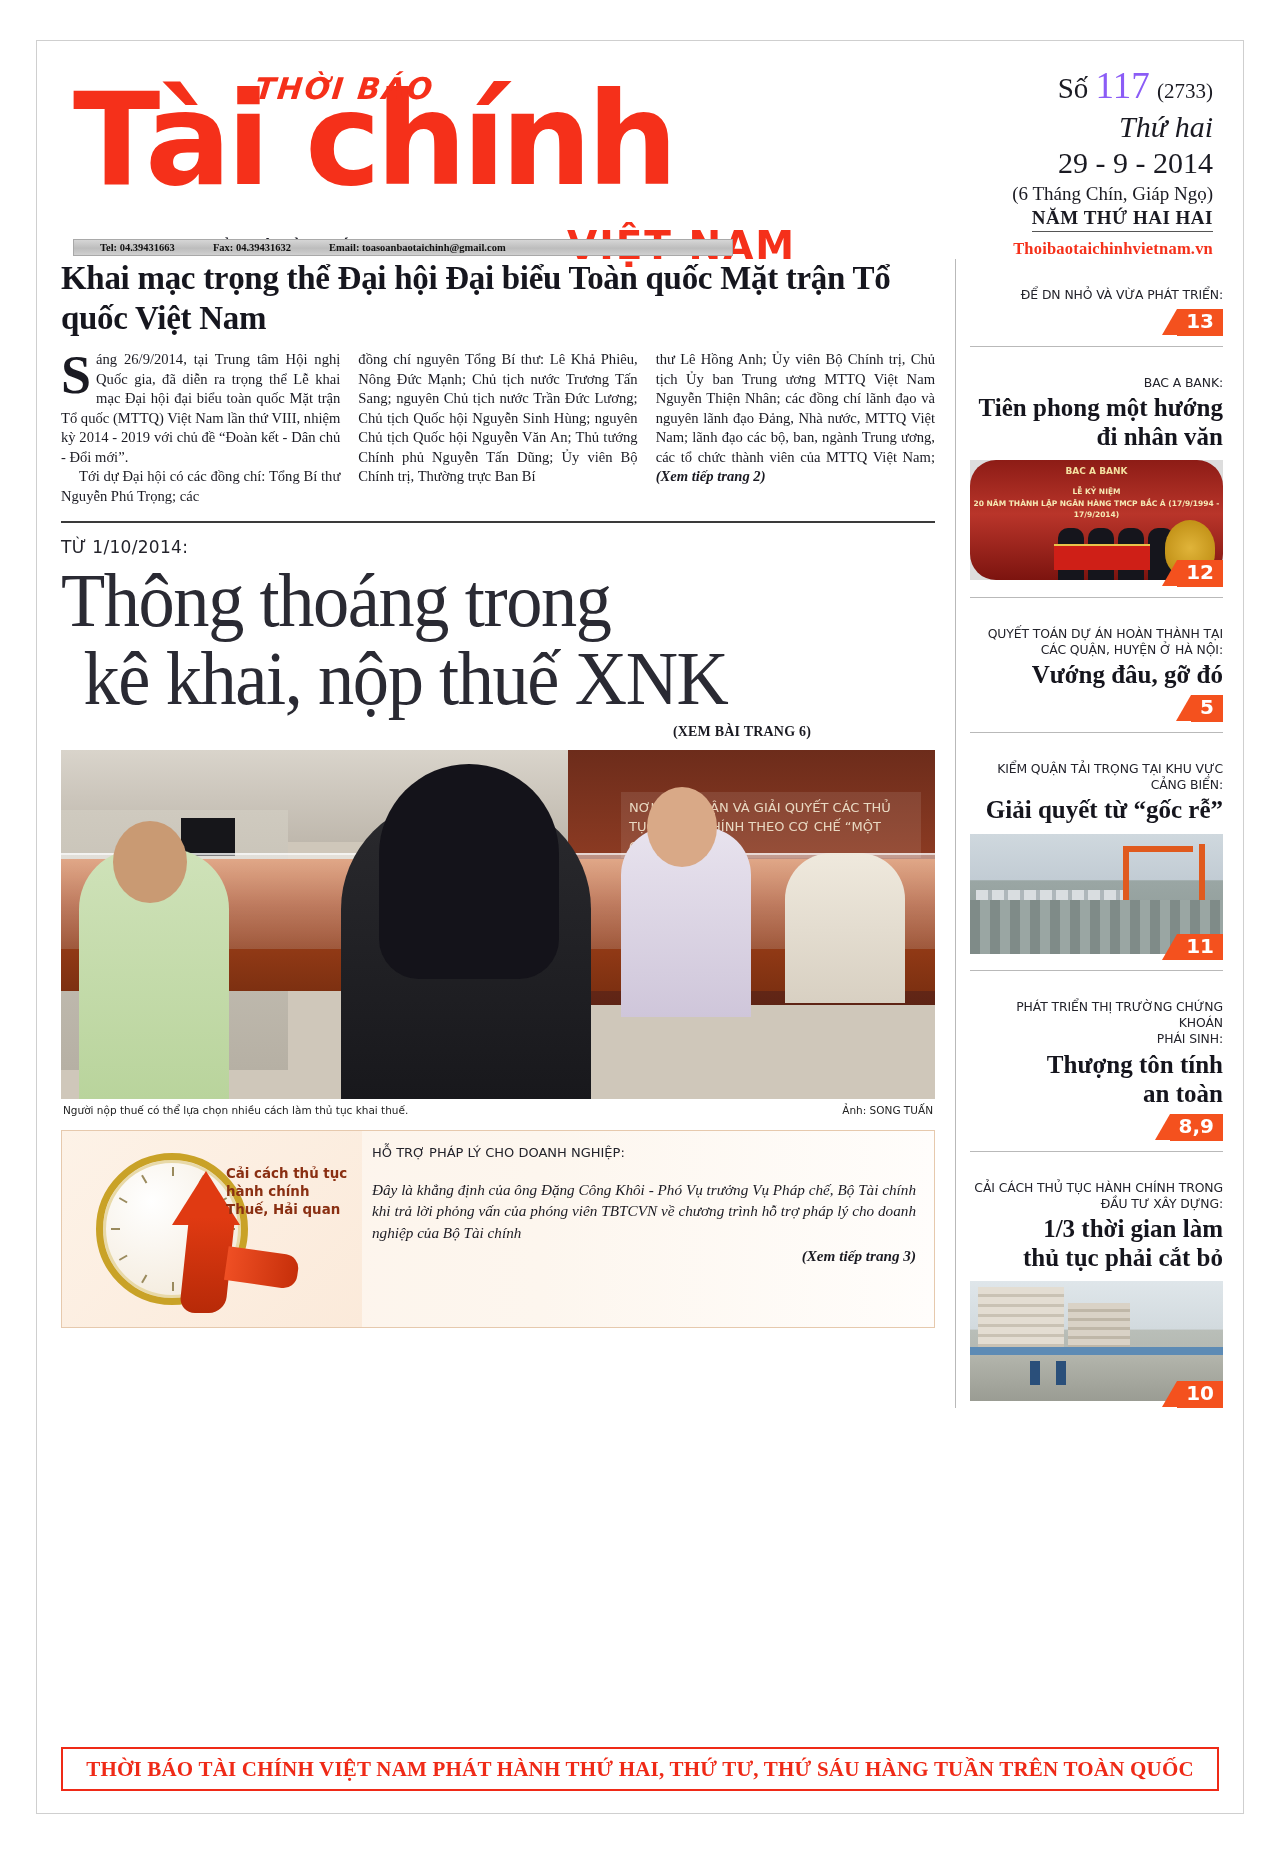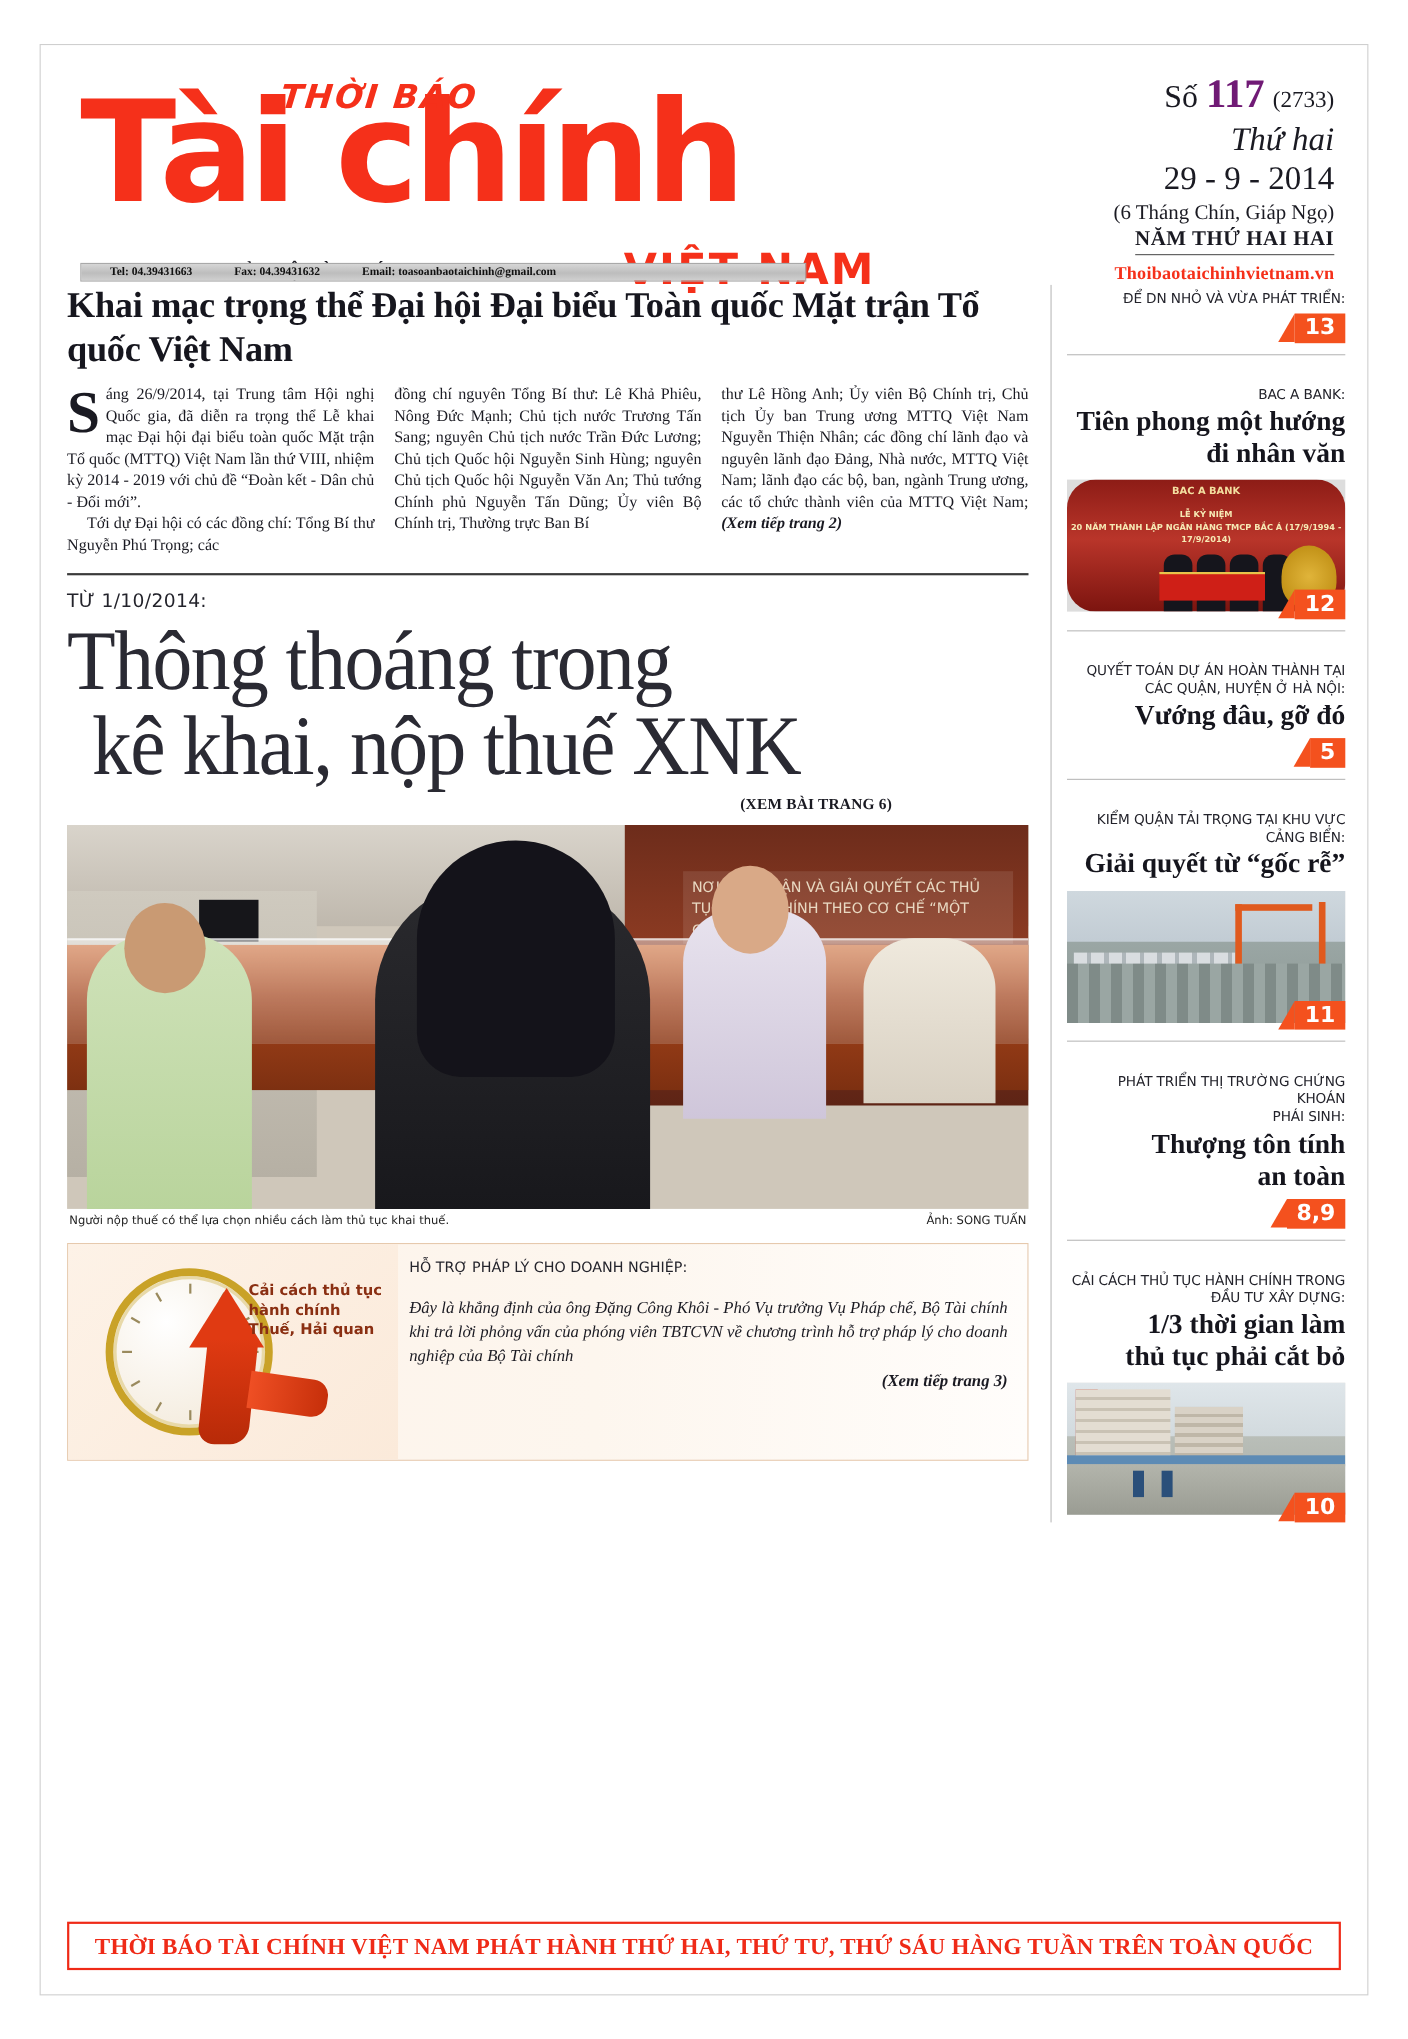--- a/index.html
+++ b/index.html
@@ -72,21 +72,21 @@
     position: absolute; right: 30px; top: 24px;
     width: 330px;
     text-align: right;
   }
   .issue-no {
     font-size: 29px;
     font-family: "Liberation Serif", serif;
     letter-spacing: 0px;
     line-height: 1.15;
   }
-  .issue-no .num { color: #701a75; font-weight: bold; font-size: 37px; }
+  .issue-no .num { color: #8b5cf6; font-weight: normal; font-size: 37px; }
   .issue-no .paren { font-size: 21px; }
   .issue-day {
     font-style: italic;
     font-size: 30px;
     line-height: 1.2;
     margin-top: 1px;
   }
   .issue-date { font-size: 30px; line-height: 1.2; }
   .issue-lunar { font-size: 19px; line-height: 1.35; }
   .issue-year {
@@ -226,21 +226,21 @@
     font-weight: bold; font-size: 22.5px; line-height: 1.22;
     color: #16161e; margin-bottom: 9px;
   }
   .promo-body {
     font-style: italic; font-size: 15.2px; line-height: 1.42;
     text-align: justify;
   }
   .promo-cont { font-weight: bold; font-style: italic; text-align: right; display:block; margin-top: 2px;}
 
   
-  .teaser { padding: 4px 0 0 0; }
+  .teaser { padding: 4px 0 0 0; margin-top: 24px; }
   .teaser + .teaser { border-top: 1px solid #b9b9b9; margin-top: 10px; padding-top: 28px; }
   .t-kicker {
     font-family: "DejaVu Sans", sans-serif;
     font-size: 12.4px;
     text-align: right;
     line-height: 1.3;
     color: #23232b;
     letter-spacing: -0.1px;
   }
   .t-hl {

